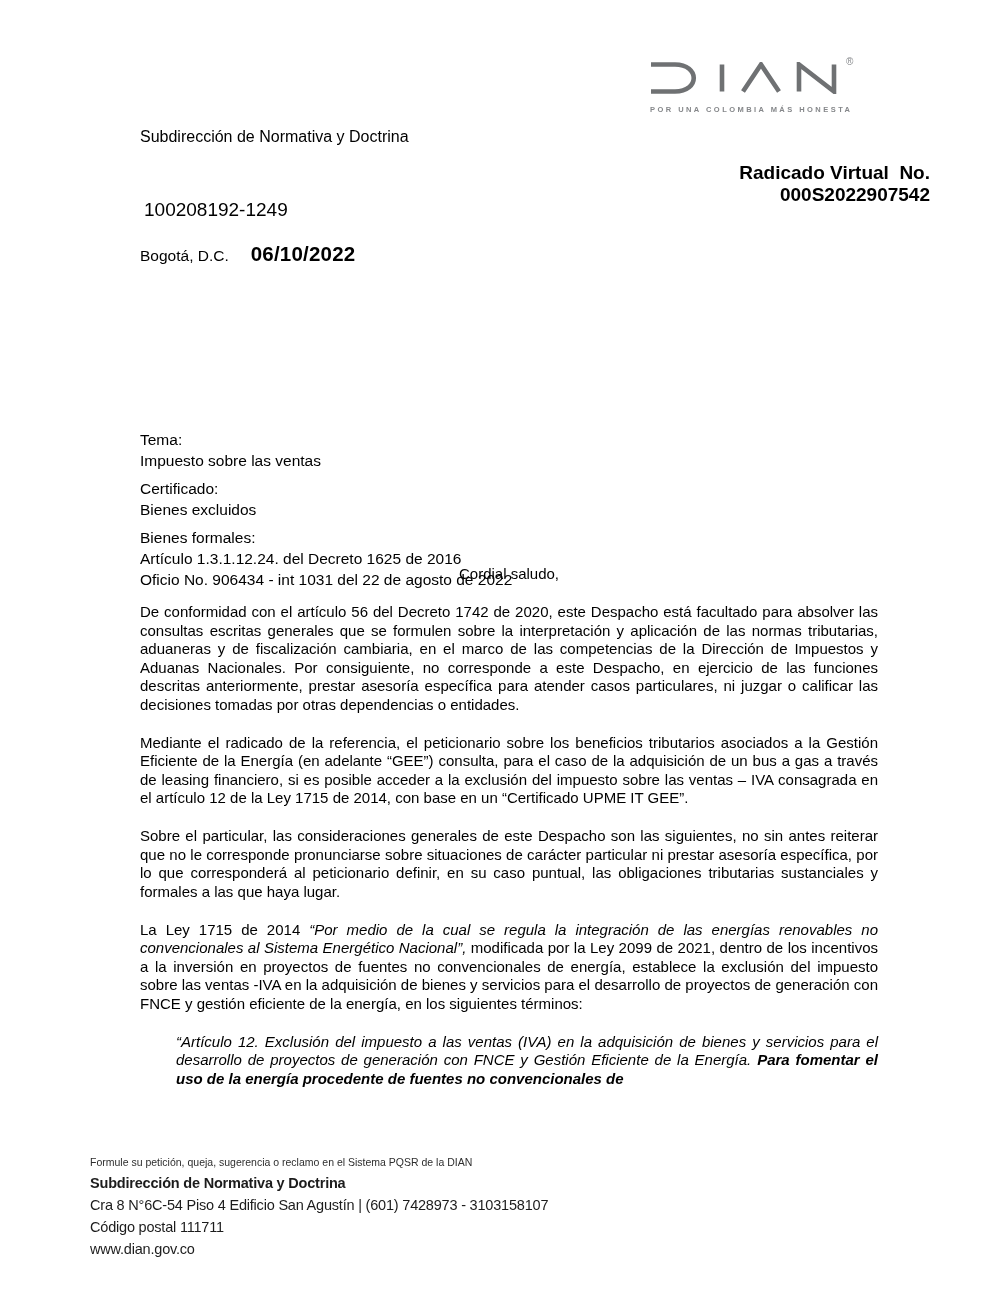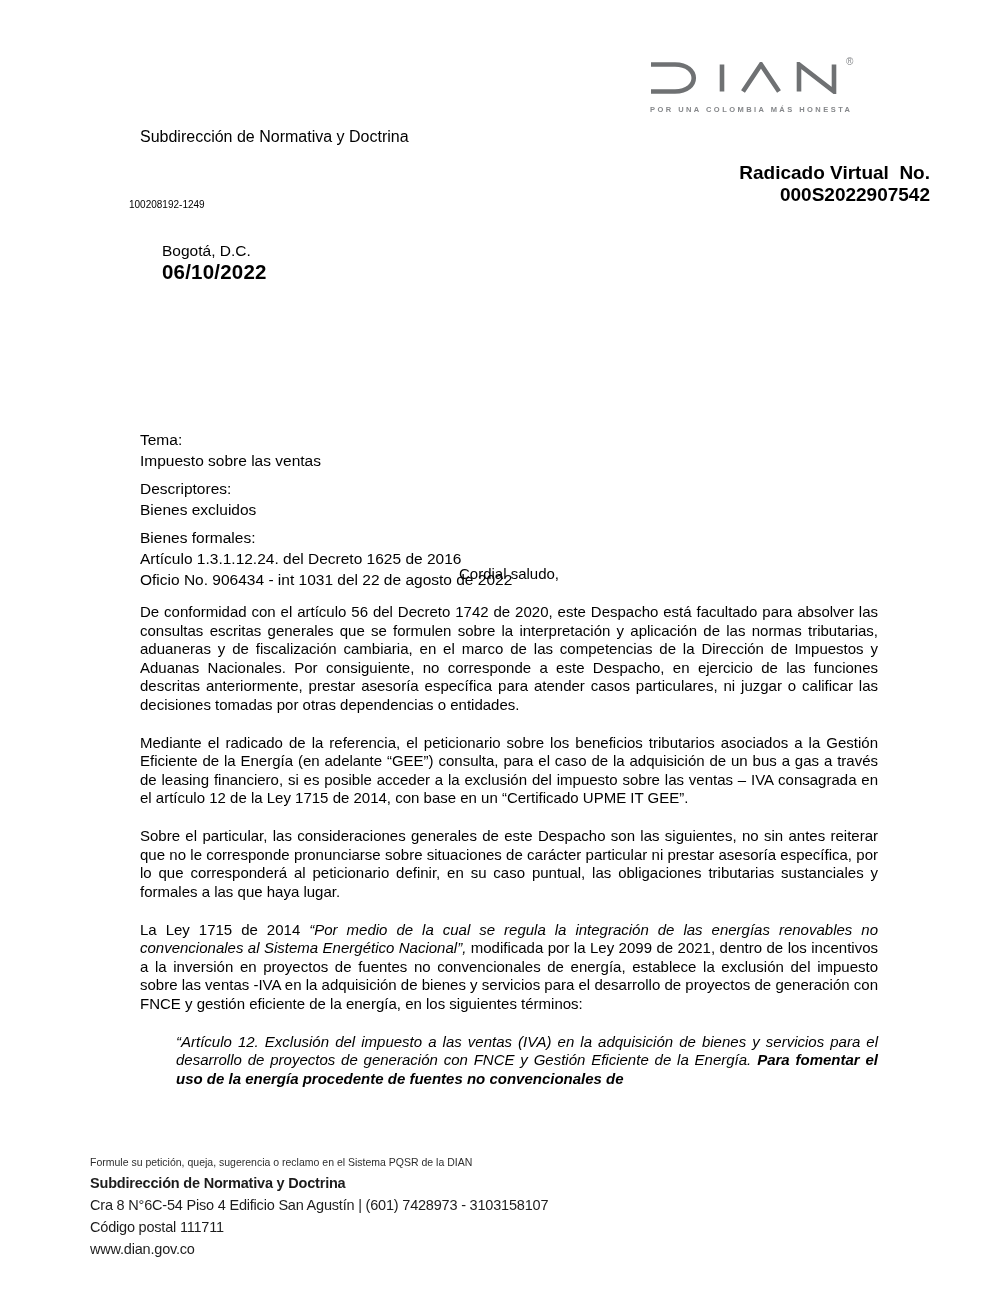--- a/index.html
+++ b/index.html
@@ -19,22 +19,22 @@
     color:#85878a;white-space:nowrap;font-weight:bold;
   }
 
   
   .dept{position:absolute;left:140px;top:128px;font-size:16px;}
   .radicado{
     position:absolute;left:630px;top:162px;width:300px;
     text-align:right;font-weight:bold;font-size:19px;line-height:22px;
   }
   .rad-label{white-space:pre-wrap;}
-  .refnum{position:absolute;left:129px;top:199px;font-size:10px;}
-  .dateline{position:absolute;left:140px;top:242px;display:flex;align-items:baseline;flex-direction:column;}
+  .refnum{position:absolute;left:144px;top:199px;font-size:19px;}
+  .dateline{position:absolute;left:140px;top:242px;display:flex;align-items:baseline;}
   .city{font-size:15.5px;}
   .date{font-size:20.5px;font-weight:bold;margin-left:22px;letter-spacing:.2px;text-align:center;}
 
   
   .meta{position:absolute;left:140px;top:429px;width:745px;font-size:15.5px;line-height:21px;}
   .meta-row{display:flex;margin-bottom:7px;flex-direction:column;}
   .meta-label{width:236px;flex:none;}
   .meta-vals{flex:1;}
 
   
@@ -80,21 +80,21 @@
     <span class="city">Bogotá, D.C.</span>
     <span class="date">06/10/2022</span>
   </div>
 
   <div class="meta">
     <div class="meta-row">
       <div class="meta-label">Tema:</div>
       <div class="meta-vals">Impuesto sobre las ventas</div>
     </div>
     <div class="meta-row">
-      <div class="meta-label">Descriptores:</div>
+      <div class="meta-label">Certificado:</div>
       <div class="meta-vals">Bienes excluidos</div>
     </div>
     <div class="meta-row">
       <div class="meta-label">Bienes formales:</div>
       <div class="meta-vals">
         <div>Artículo 1.3.1.12.24. del Decreto 1625 de 2016</div>
         <div>Oficio No. 906434 - int 1031 del 22 de agosto de 2022</div>
       </div>
     </div>
   </div>

